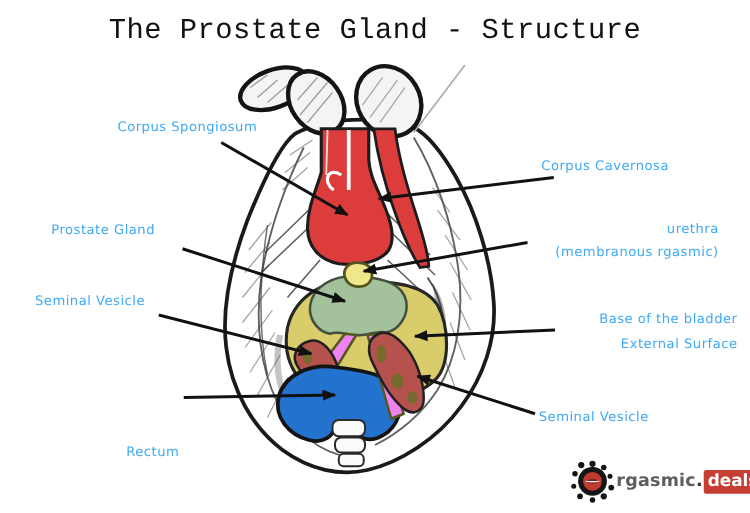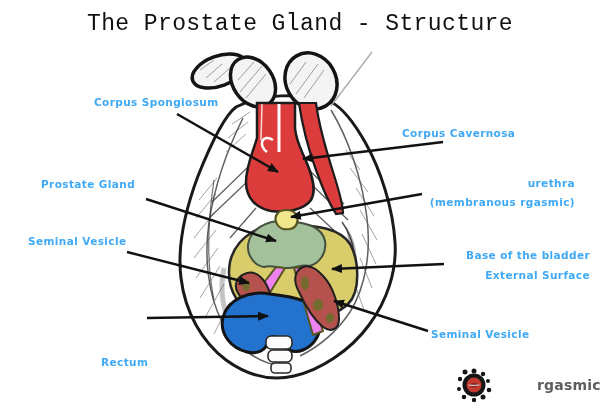--- a/index.html
+++ b/index.html
@@ -8,25 +8,25 @@
     --rectum-blue:#2272CE; --urethra-yellow:#F0E78C; --outline-black:#1A1A1A;
     --logo-red:#C63D32; --logo-gray:#5E5E5E;
   }
   html,body{margin:0;padding:0;background:#fff;}
   .canvas{position:relative;width:600px;height:410px;background:#ffffff;overflow:hidden;
           font-family:"DejaVu Sans",sans-serif;}
   .title{position:absolute;left:0;top:11px;width:600px;text-align:center;
          font-family:Liberation Mono, monospace;font-size:23px;color:#111;
          letter-spacing:.4px;}
   .svg-layer{position:absolute;left:0;top:0;}
-  .lbl{position:absolute;color:var(--label-blue);font-weight:bold;font-size:10.5px;
+  .lbl{position:absolute;color:var(--label-blue);font-weight:normal;font-size:10.5px;
        letter-spacing:.4px;white-space:nowrap;}
   .lbl-center{text-align:right;line-height:19px;}
   .logo{position:absolute;left:455px;top:365px;display:flex;align-items:center;height:40px;}
-  .logo-text{font-size:14px;font-weight:bold;color:var(--logo-gray);letter-spacing:.2px;margin-left:44px;}
+  .logo-text{font-size:14px;font-weight:bold;color:var(--logo-gray);letter-spacing:.2px;}
   .logo-dot{font-size:14px;font-weight:bold;color:#333;margin:0 1px 0 0;}
   .logo-badge{background:var(--logo-red);color:#fff;font-size:13.5px;font-weight:bold;
               padding:1px 3px 2px 3px;border-radius:2px;}
 </style>
 </head>
 <body>
 
 <div class="canvas">
 
   <div class="title">The Prostate Gland - Structure</div>
@@ -159,21 +159,21 @@
       <path d="M444,264 L332,269" marker-end="url(#ah)"></path>
       <path d="M147,318 L268,316" marker-end="url(#ah)"></path>
       <path d="M428,331 L334,301" marker-end="url(#ah)"></path>
     </g>
   </svg>
 
   <div class="lbl" style="left:94px;top:96px;">Corpus Spongiosum</div>
   <div class="lbl" style="left:41px;top:178px;">Prostate Gland</div>
   <div class="lbl" style="left:28px;top:235px;">Seminal Vesicle</div>
   <div class="lbl" style="left:101px;top:310px;margin-top:46px;">Rectum</div>
-  <div class="lbl" style="left:402px;top:127px;">Corpus Cavernosa</div>
+  <div class="lbl" style="left:433px;top:127px;">Corpus Cavernosa</div>
   <div class="lbl lbl-center" style="left:405px;top:174px;width:170px;">
     <div>urethra</div>
     <div>(membranous rgasmic)</div>
   </div>
   <div class="lbl lbl-center" style="left:420px;top:245px;width:170px;line-height:20px;">
     <div>Base of the bladder</div>
     <div>External Surface</div>
   </div>
   <div class="lbl" style="left:431px;top:328px;">Seminal Vesicle</div>
 

